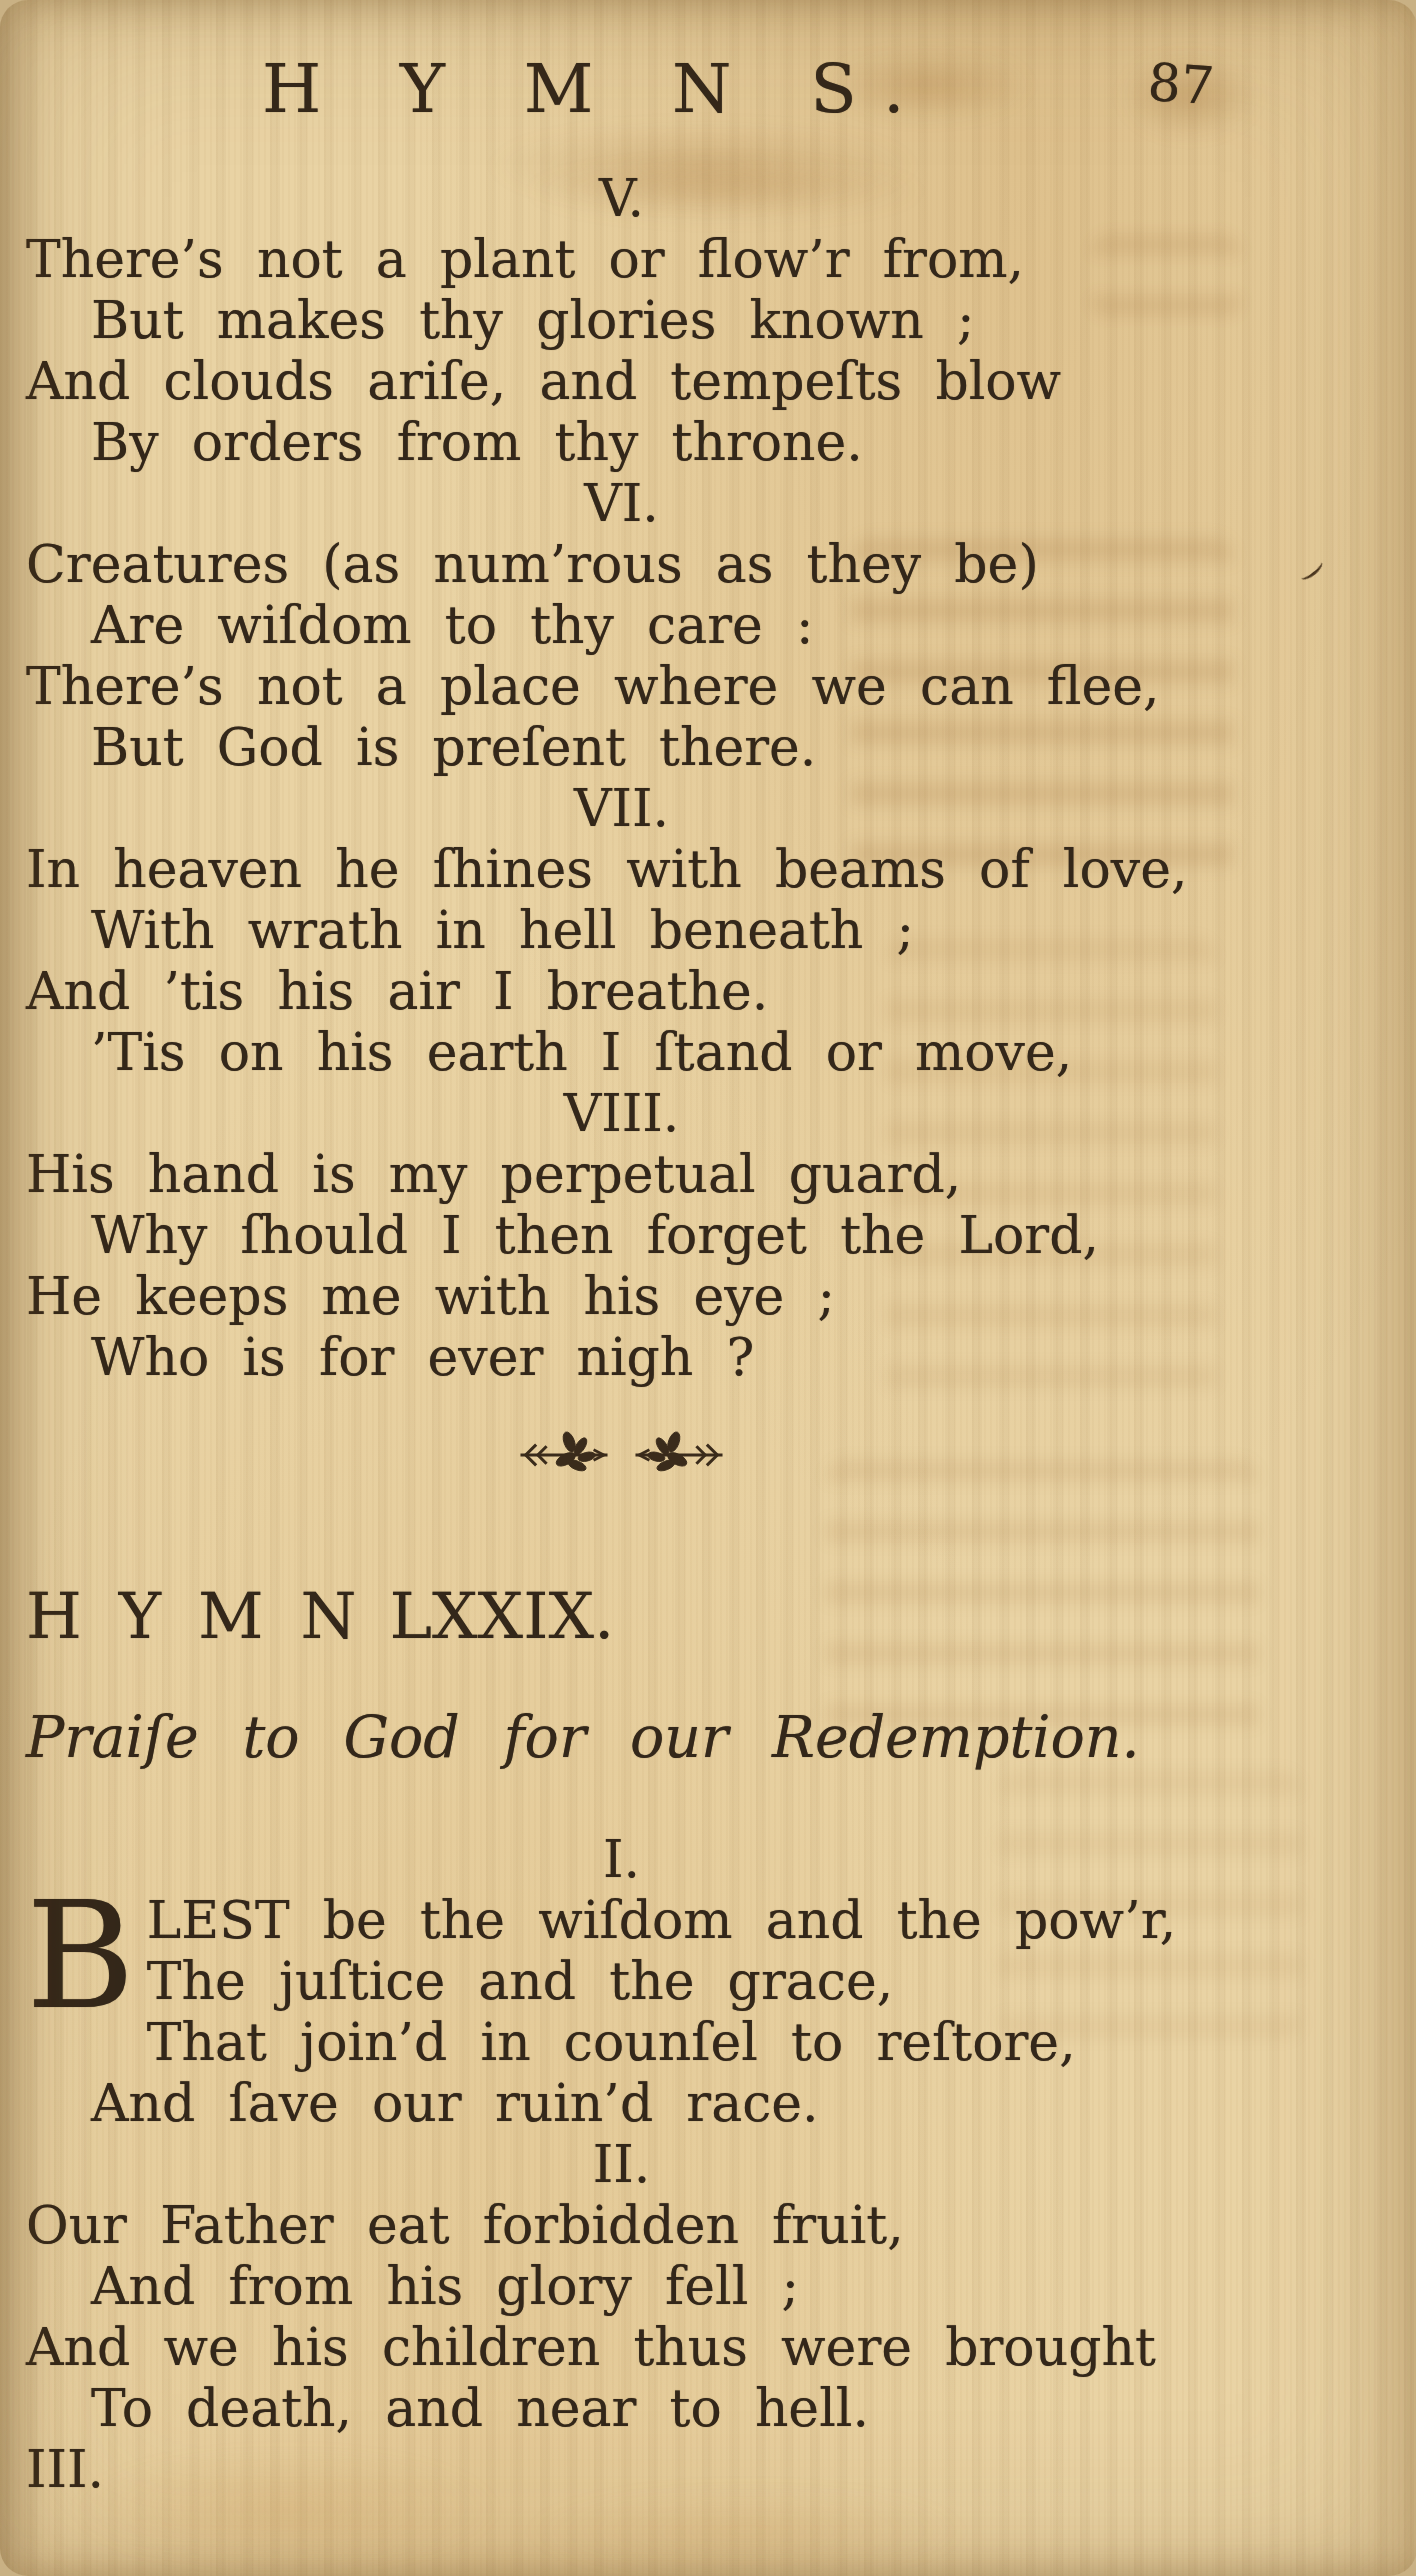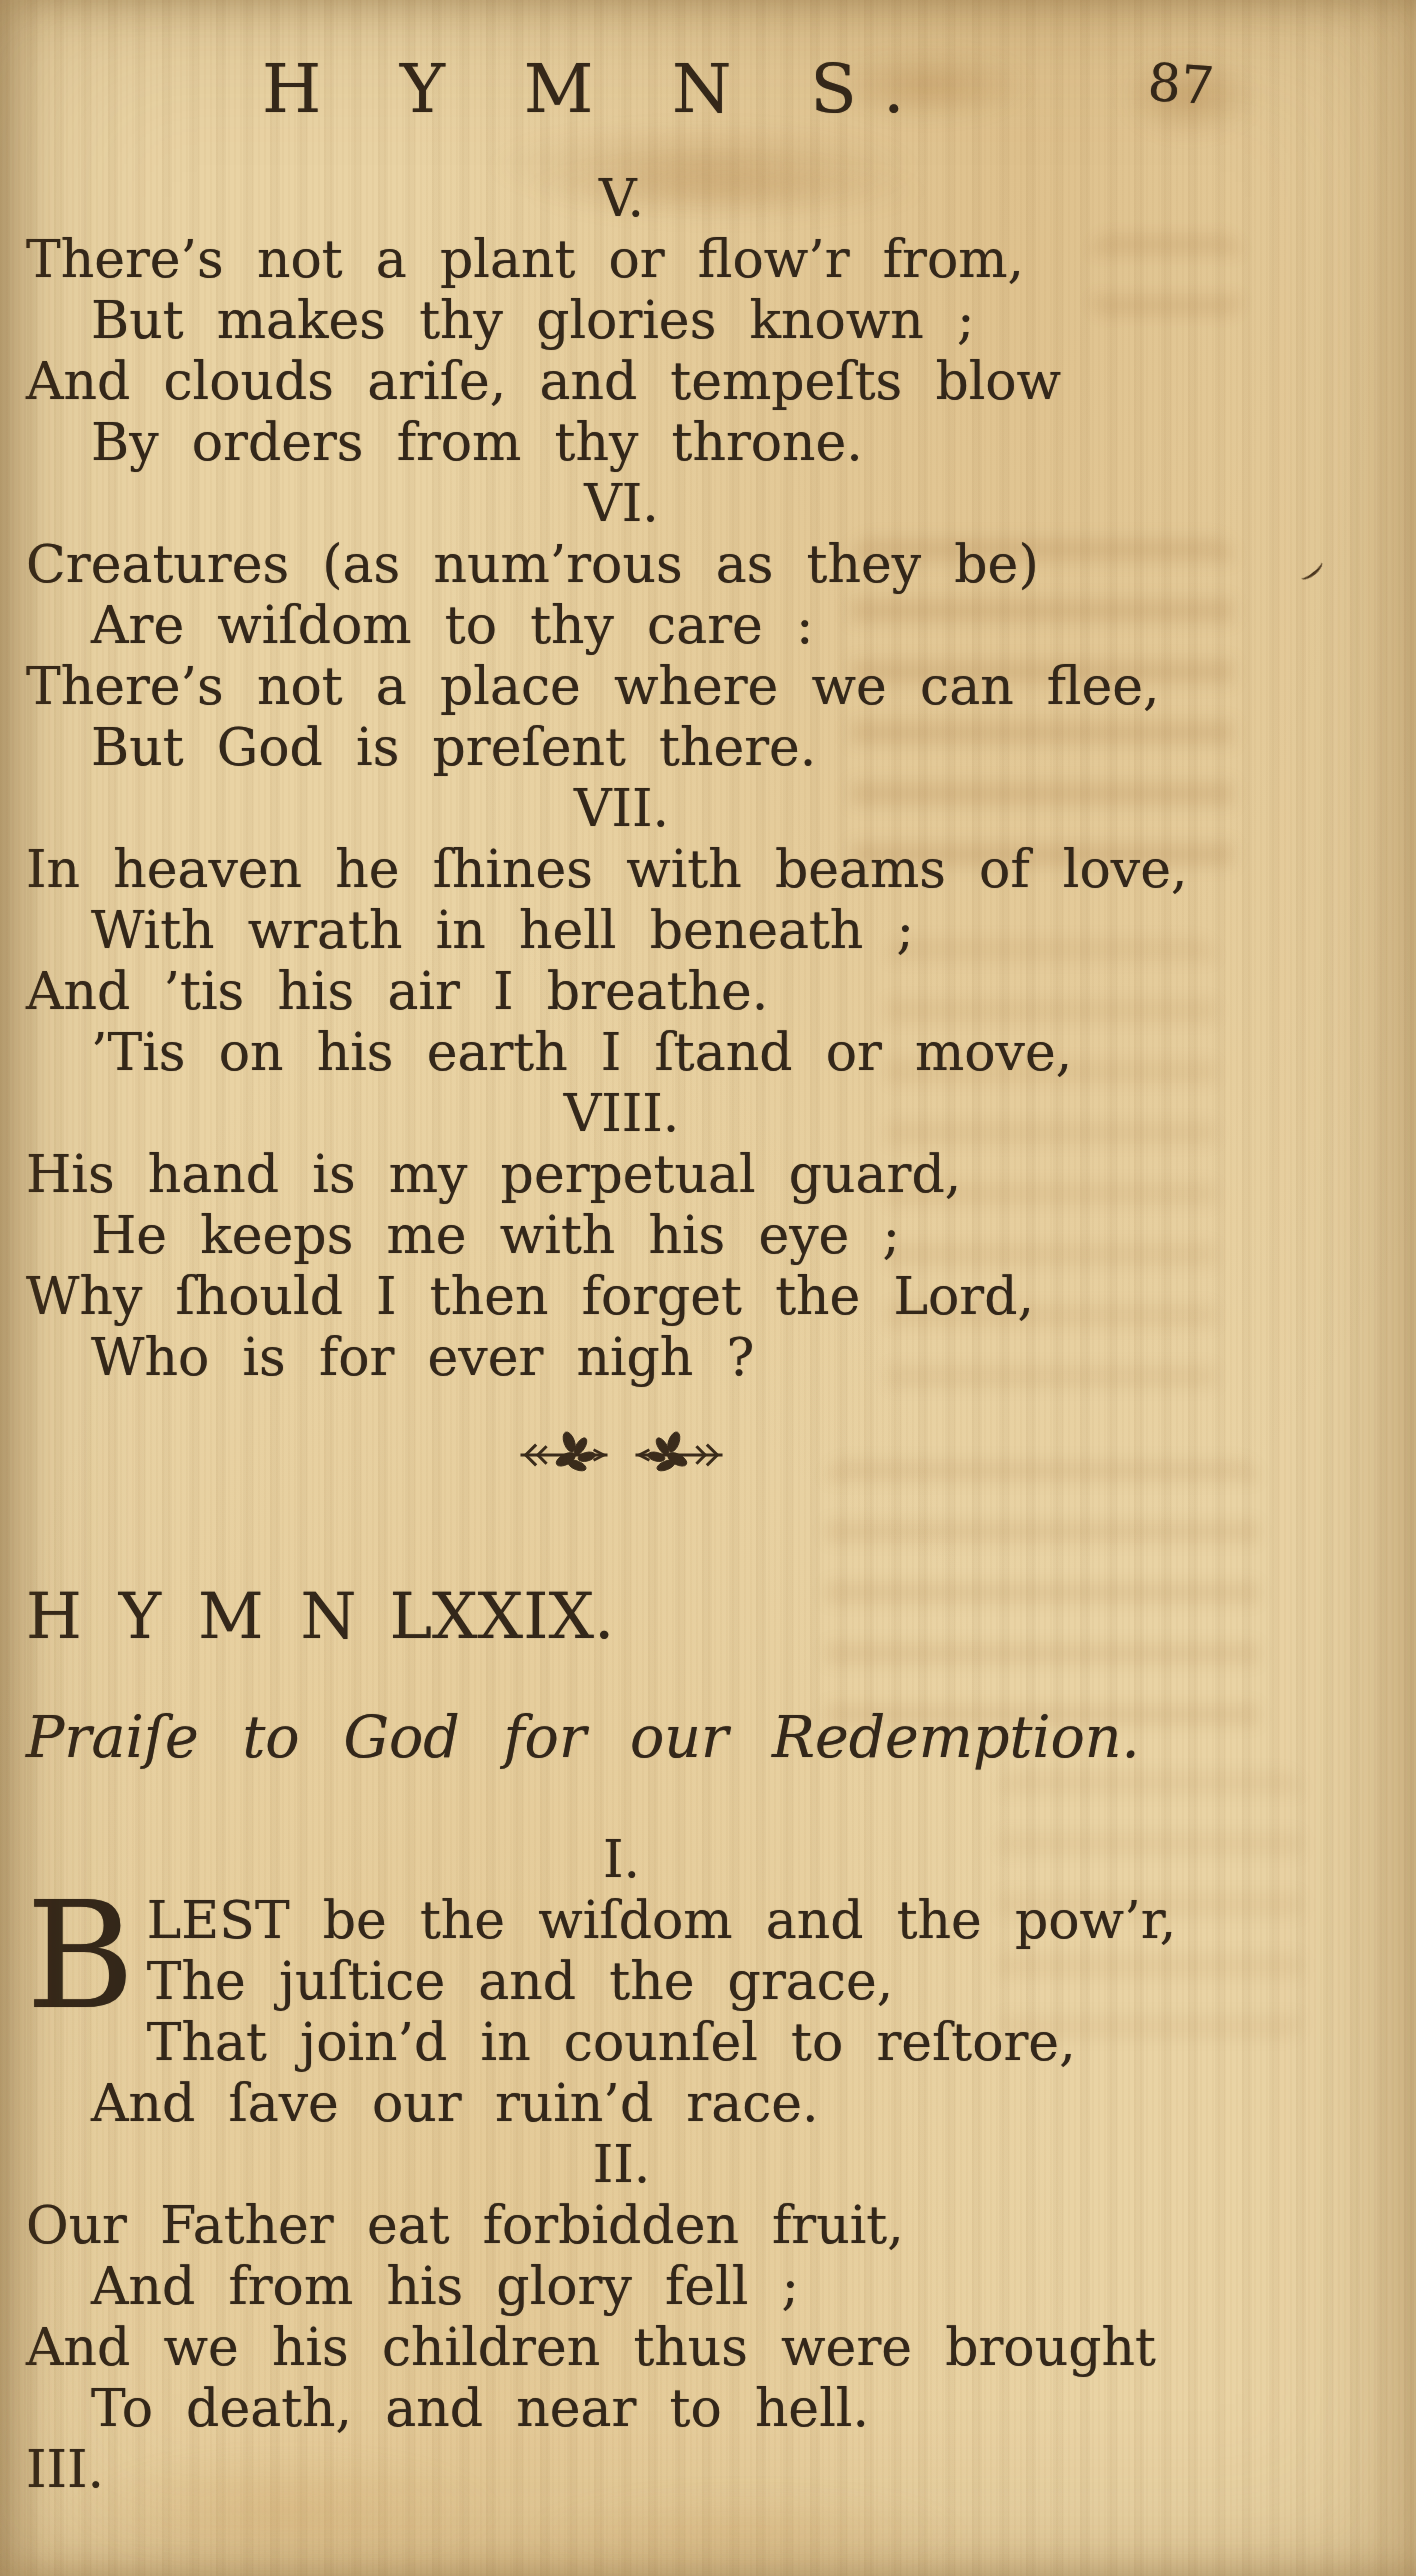--- a/index.html
+++ b/index.html
@@ -8,20 +8,21 @@
     width:1417px;height:2576px;
     overflow:hidden;
     color:#33271a;
     font-family:"DejaVu Serif","Liberation Serif",serif;
     background-color:#e9d3a4;
     background-image:
       repeating-linear-gradient(90deg, rgba(166,124,66,0.055) 0 1.7px, rgba(0,0,0,0) 1.7px 6px),
       repeating-linear-gradient(90deg, rgba(120,85,40,0.05) 0 9.6px, rgba(0,0,0,0) 9.6px 27px),
       radial-gradient(ellipse at 72% 6%, rgba(183,128,58,0.22), rgba(183,128,58,0) 42%),
       radial-gradient(ellipse at 35% 97%, rgba(196,146,76,0.16), rgba(196,146,76,0) 45%);
+    border-radius: 28px;
   }
   .page *{text-shadow:0 0 0.9px rgba(50,38,22,.65);}
   .layer{position:absolute;pointer-events:none;}
   .vignette{inset:0;box-shadow:inset 0 0 165px rgba(120,80,30,0.22),
             inset -29.5px 0 61px rgba(120,80,30,0.20),
             inset 22.6px 0 35px rgba(90,60,25,0.28);}
   .stain{border-radius:50%;filter:blur(8.7px);}
   .ghost-rows{
     background:repeating-linear-gradient(180deg, rgba(146,92,38,0.15) 0 22.6px, rgba(146,92,38,0) 22.6px 61px);
     filter:blur(7.8px);border-radius:21px;}
@@ -100,22 +101,22 @@
     <div class="stanza">
       <div class="line">In heaven he ſhines with beams of love,</div>
       <div class="line">With wrath in hell beneath ;</div>
       <div class="line">And ’tis his air I breathe.</div>
       <div class="line">’Tis on his earth I ſtand or move,</div>
     </div>
 
     <div class="numeral">VIII.</div>
     <div class="stanza">
       <div class="line">His hand is my perpetual guard,</div>
+      <div class="line">Why ſhould I then forget the Lord,</div>
       <div class="line">He keeps me with his eye ;</div>
-      <div class="line">Why ſhould I then forget the Lord,</div>
       <div class="line">Who is for ever nigh ?</div>
     </div>
 
     <div class="ornament">
       <svg class="fleuron" width="94" height="54" viewBox="0 0 108 62">
         <g stroke="#3a2b1b" fill="#3a2b1b">
           <path d="M4 31 H104" stroke-width="3.5" fill="none"></path>
           <path d="M22 19 L10 31 L22 43" fill="none" stroke-width="3.5"></path>
           <path d="M34 21 L24 31 L34 41" fill="none" stroke-width="3.5"></path>
           <ellipse cx="60" cy="16" rx="6" ry="12" transform="rotate(-20 60 16)"></ellipse>

